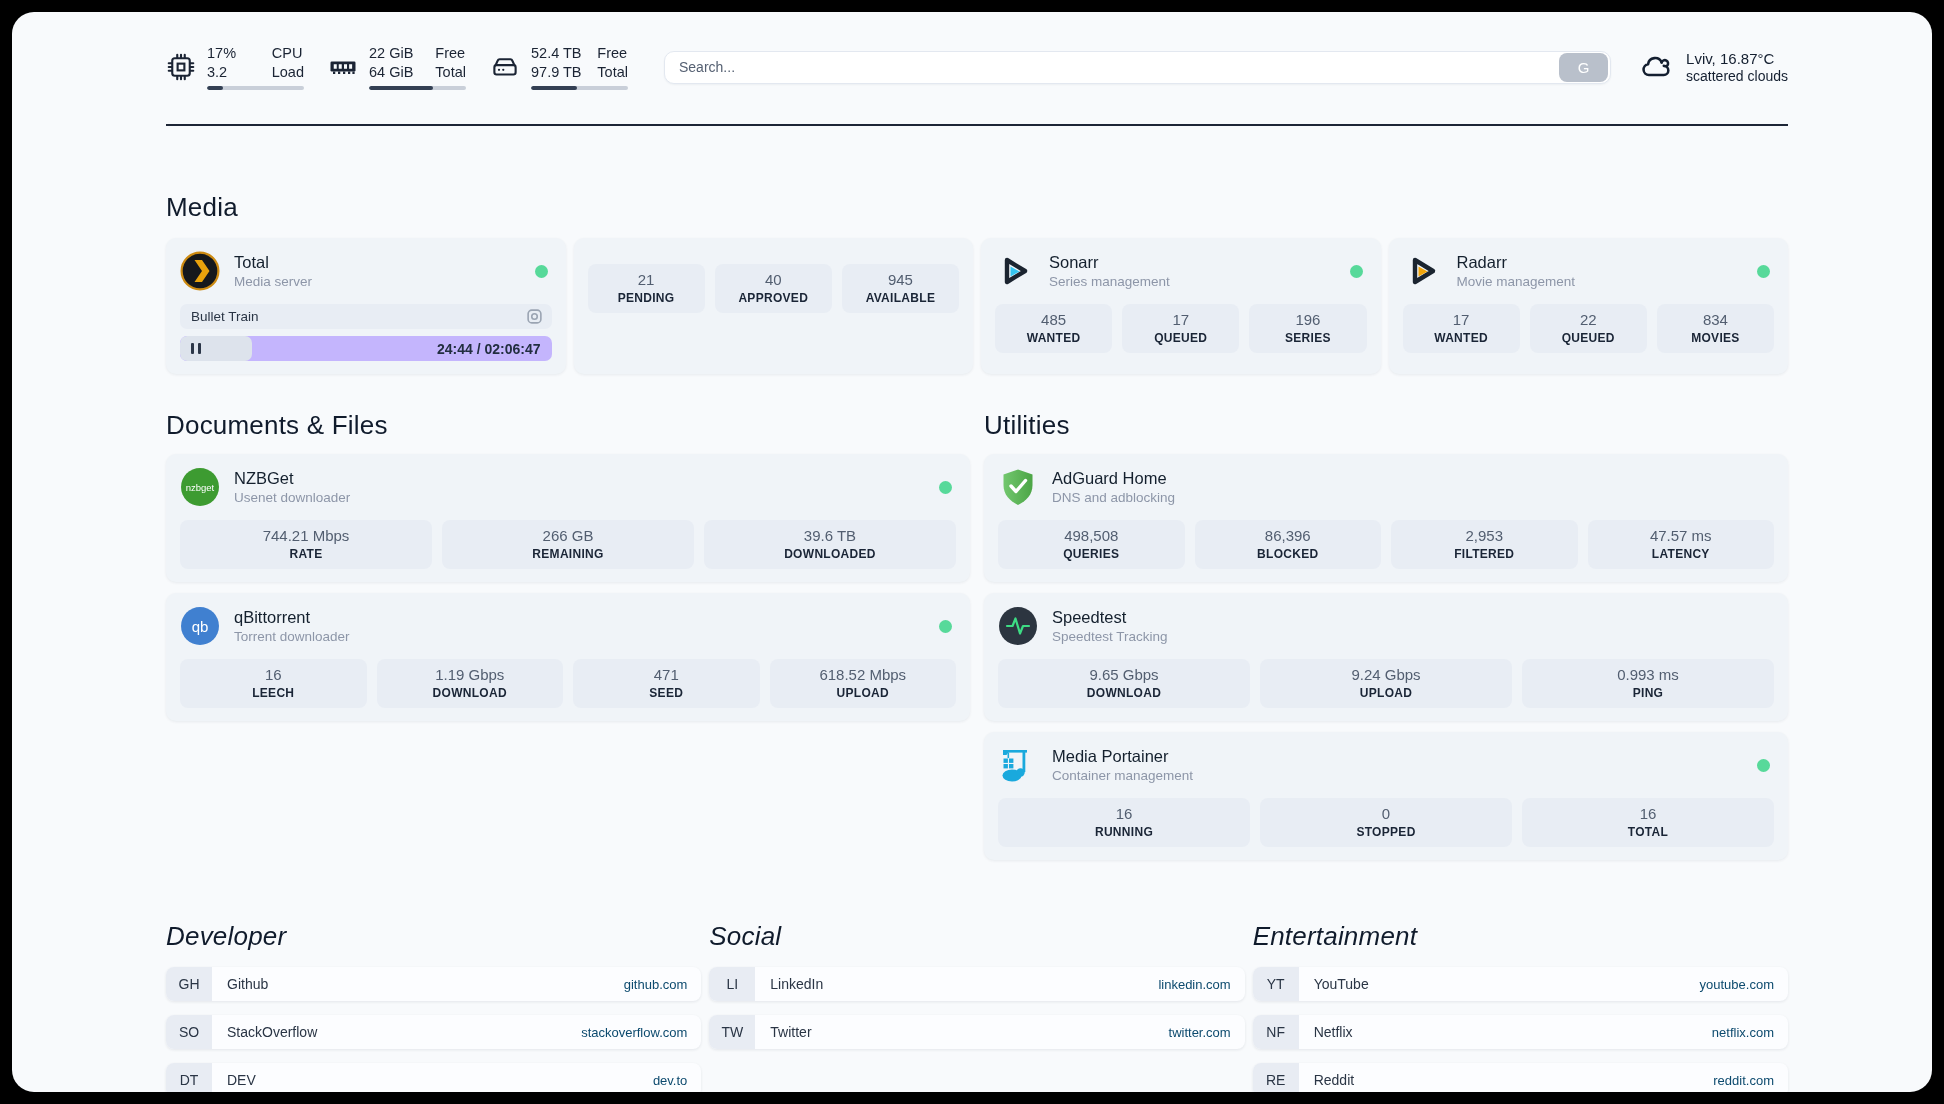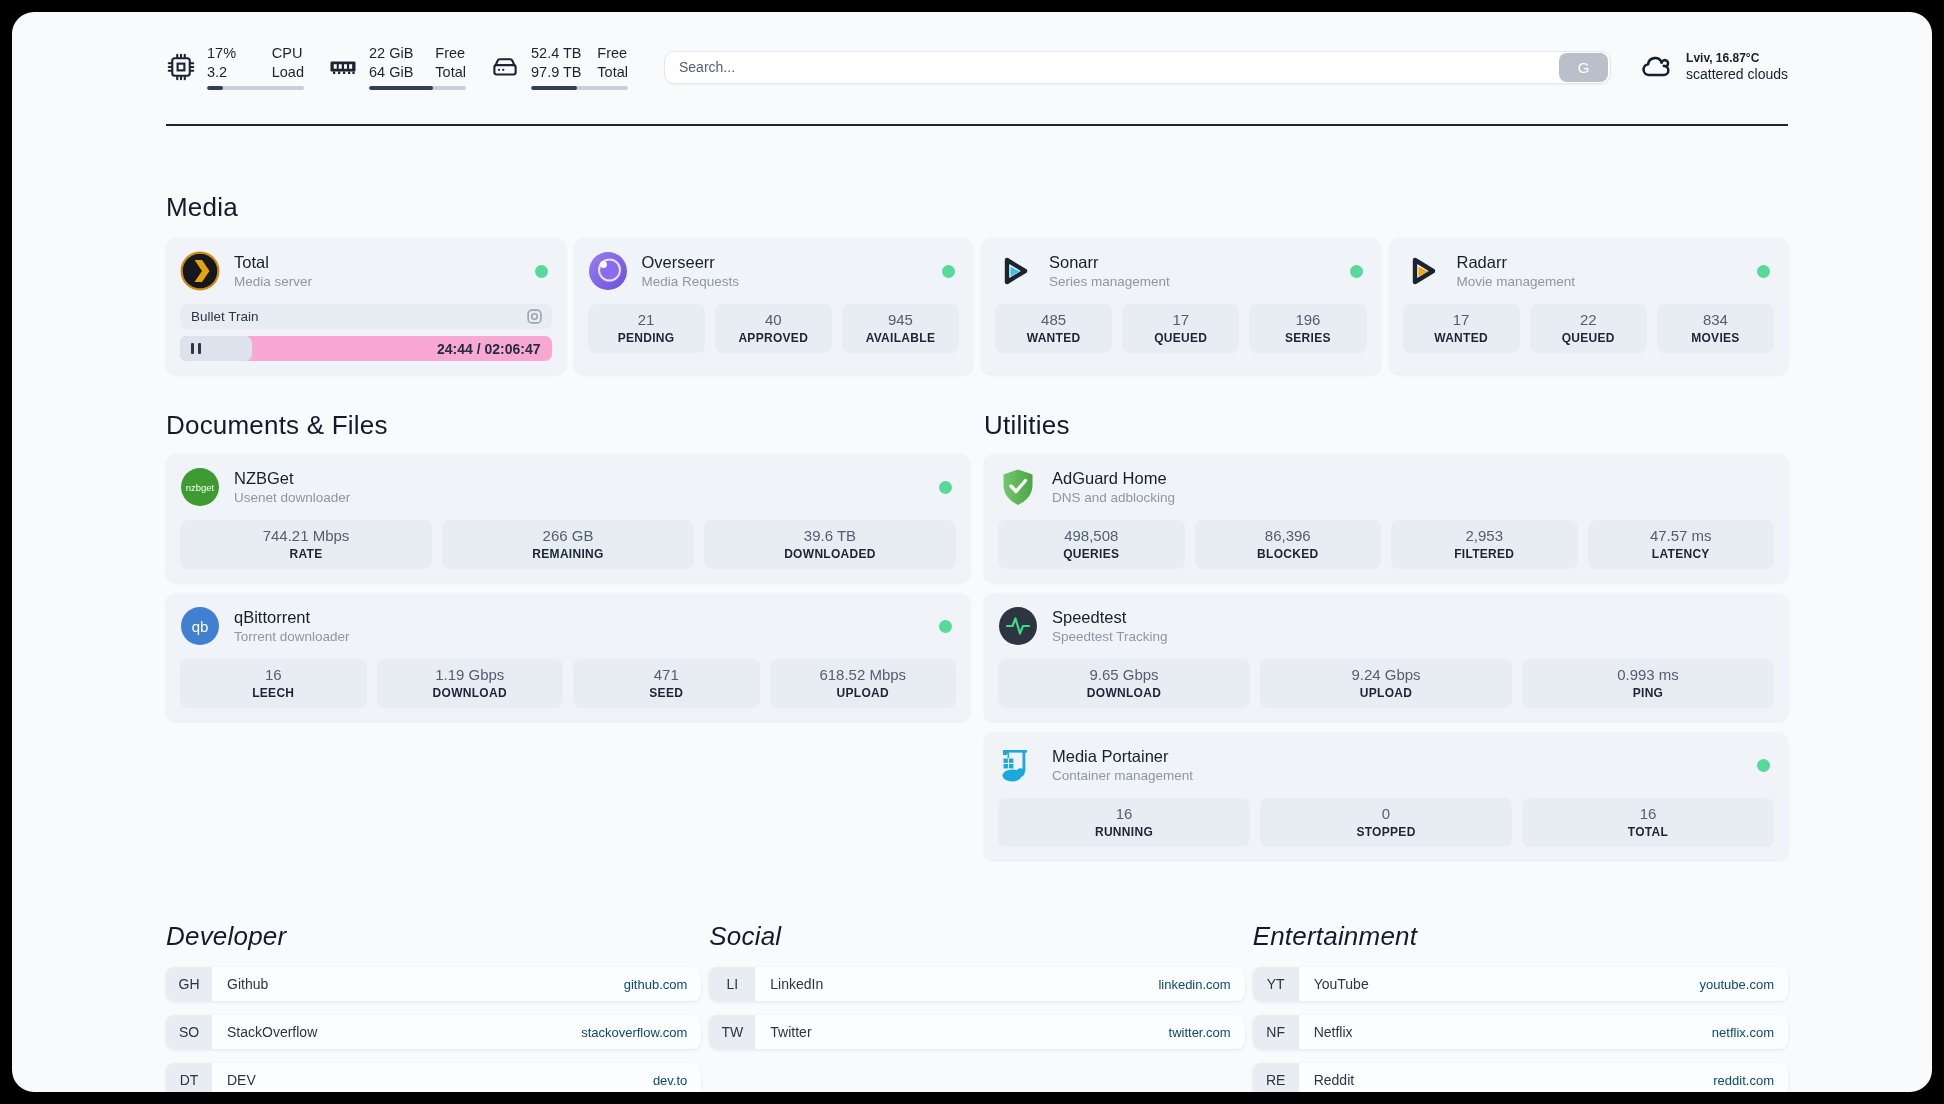--- a/index.html
+++ b/index.html
@@ -21,21 +21,21 @@
                  border:1px solid #e3e8f0; border-radius:10px; display:flex; align-items:center;
                  box-shadow:0 1px 2px rgba(20,30,50,.05); overflow:hidden; }
   .search-wrap input { flex:1; border:none; outline:none; background:transparent; padding:0 14px;
                  font-size:14px; color:#2a3545; font-family:"Liberation Sans",sans-serif; }
   .search-wrap input::placeholder { color:#556072; }
   .gbtn { width:49px; height:29px; margin:2px; flex:none; background:#b9c0cb; border-radius:8px;
           display:flex; align-items:center; justify-content:center; color:#fff; font-size:15px;
           font-weight:500; cursor:pointer; }
   .weather { display:flex; align-items:center; gap:13px; }
   .wcol { display:flex; flex-direction:column; line-height:1.2; }
-  .wline1 { font-size:12px; color:#141f30; font-weight:700; }
+  .wline1 { font-size:15px; color:#141f30; font-weight:400; }
   .wline2 { font-size:14px; color:#141f30; }
   .divider { border-bottom:2px solid #1d2536; margin-top:34px; }
 
   
   h2 { font-size:26px; font-weight:500; color:#101b2c; letter-spacing:.2px; }
   .h-media { margin:66px 0 15px; }
   .h-col { margin:36px 0 13px; }
   .h-links { margin:50px 0 15px;font-style:italic; }
 
   .media-grid { display:grid; grid-template-columns:repeat(4,1fr); gap:8px; }
@@ -52,21 +52,21 @@
   .tiles { display:flex; gap:10px; margin-top:13px; }
   .tile { flex:1; background:#e8edf4; border-radius:8px; text-align:center; padding:7px 4px 8px; }
   .tval { font-size:15px; color:#525e70; }
   .tlab { font-size:12px; font-weight:700; color:#1a2536; margin-top:3px; letter-spacing:.3px; }
 
   
   .stream-row { margin-top:13px; height:25px; background:#e8edf4; border-radius:7px;
                 display:flex; align-items:center; padding:0 9px 0 11px; }
   .stream-title { font-size:13.5px; color:#2a3545; flex:1; }
   .stop-btn { width:17px; height:17px; cursor:pointer; display:flex; }
-  .progress-row { margin-top:7px; height:25px; background:#f9a8d4; border-radius:7px;
+  .progress-row { margin-top:7px; height:25px; background:#c4b5fd; border-radius:7px;
                   position:relative; display:flex; align-items:center; overflow:hidden; }
   .progress-fill { position:absolute; left:0; top:0; bottom:0; background:#dde3ec; border-radius:7px; }
   .pause { position:relative; margin-left:11px; display:flex; gap:3.5px; cursor:pointer; }
   .pause span { width:3px; height:11px; background:#2b3648; border-radius:1px; }
   .ptime { position:relative; margin-left:auto; margin-right:11px; font-size:14px; font-weight:700; color:#222e40; }
 
   
   .links-grid { display:grid; grid-template-columns:repeat(3,1fr); gap:0 8px; align-items:start; }
   .lrow { height:34px; background:#fcfdff; border-radius:8px; display:flex; align-items:center;
           box-shadow:0 1px 3px rgba(20,30,50,.09); margin-bottom:14px; overflow:hidden; cursor:pointer; }
@@ -200,38 +200,20 @@
         <div class="progress-fill" style="width: 19.5%;"></div>
         <div class="pause">
             <span></span>
             <span></span>
           </div>
         <span class="ptime">24:44 / 02:06:47</span>
       </div>
     </div>
 
     <div class="card">
-      <div class="chead">
-        <svg class="cicon" viewBox="0 0 40 40">
-          <defs>
-              <linearGradient id="ovg" x1="0" y1="0" x2="1" y2="1">
-                <stop offset="0" stop-color="#9a7ef0"></stop>
-                <stop offset="1" stop-color="#6d4fd8"></stop>
-              </linearGradient>
-            </defs>
-          <circle cx="20" cy="20" r="19" fill="url(#ovg)"></circle>
-          <circle cx="21.5" cy="19" r="10.5" fill="#8a6cf0" stroke="#e9e2ff" stroke-width="2"></circle>
-          <circle cx="15.5" cy="13.5" r="3.4" fill="#ffffff"></circle>
-        </svg>
-        <div class="cnames">
-          <span class="cname">Overseerr</span>
-          <span class="cdesc">Media Requests</span>
-        </div>
-        <div class="cdot"></div>
-      </div>
       <div class="tiles">
         <div class="tile">
             <div class="tval">21</div>
             <div class="tlab">PENDING</div>
           </div>
         <div class="tile">
             <div class="tval">40</div>
             <div class="tlab">APPROVED</div>
           </div>
         <div class="tile">

